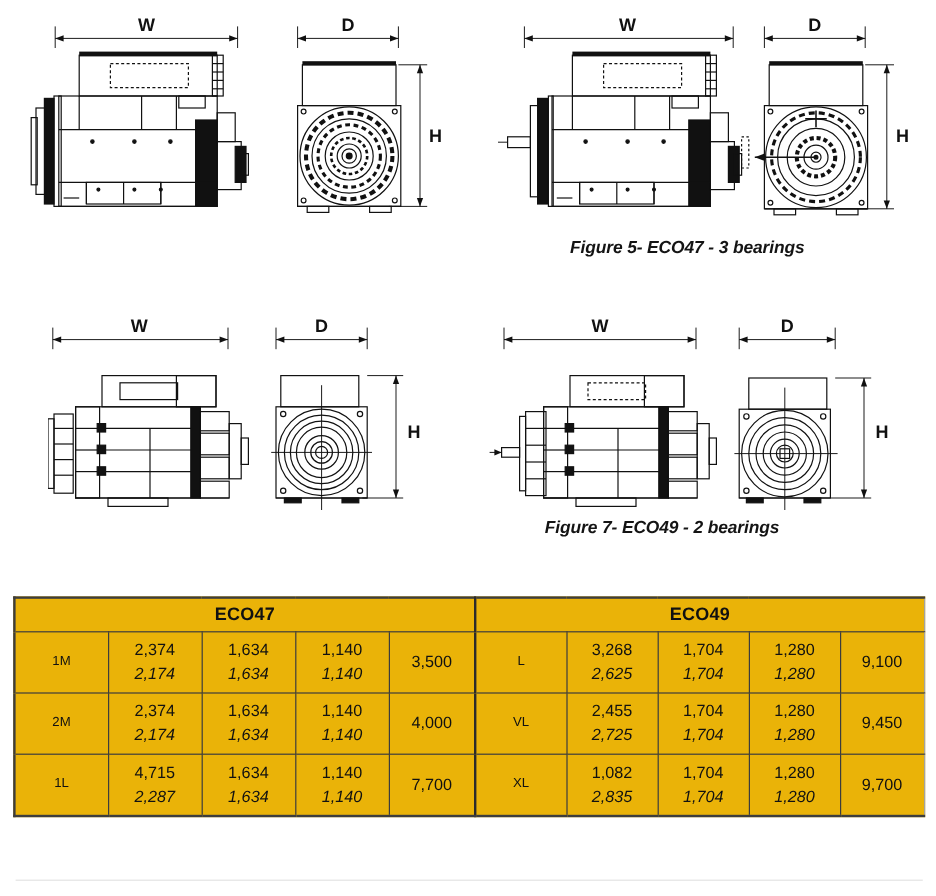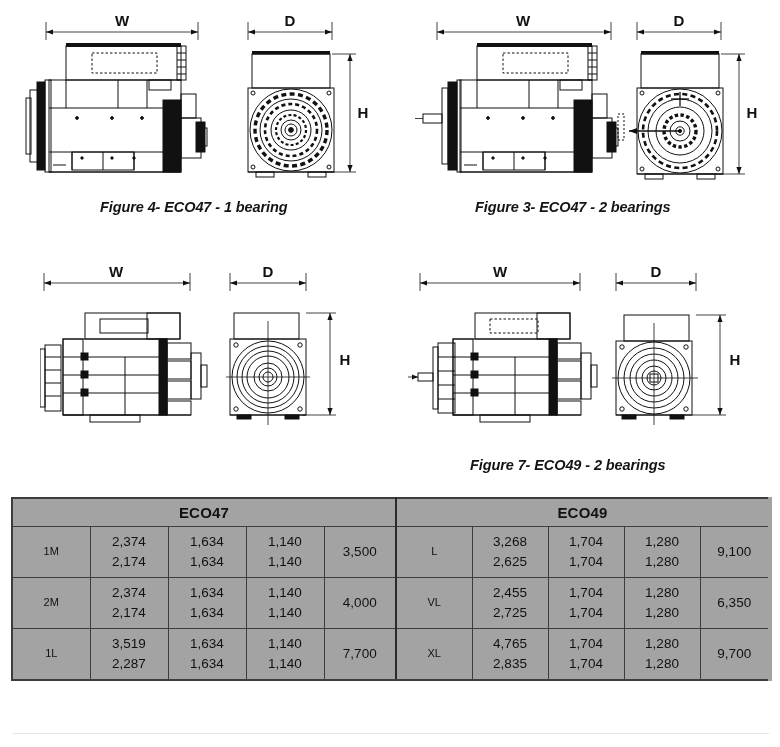--- a/index.html
+++ b/index.html
@@ -26,21 +26,21 @@
     letter-spacing:-0.1px;
     white-space:nowrap;
   }
 
   
   .tbl-wrap{position:absolute;left:11px;top:497px;width:758px;}
   table.spec{
     border-collapse:collapse;
     width:758px;
     table-layout:fixed;
-    background:#a3a3a3;
+    background:#eab308;
   }
   table.spec td{
     border:1px solid #3d3d3d;
     text-align:center;
     vertical-align:middle;
     font-size:13px;
     color:#111;
     padding:0;
   }
   table.spec td.grp{
@@ -55,27 +55,27 @@
     height:48px;
     line-height:1.18;
   }
   table.spec td.cell{
     height:50px;
     line-height:1.45;
     font-size:13.5px;
   }
   table.spec td.lbl{font-size:11px;}
   .v1{display:block;font-style:normal;}
-  .v2{display:block;}
+  .v2{display:block;font-style:italic;}
   
   table.spec td.sep-r{border-right:2px solid #2b2b2b;}
   table.spec tr.outer-top td{border-top:2px solid #3d3d3d;}
   table.spec tr.outer-bot td{border-bottom:2px solid #3d3d3d;}
   table.spec td.outer-l{border-left:2px solid #3d3d3d;}
-  table.spec td.outer-r{border-right:4px solid #a3a3a3;}
+  table.spec td.outer-r{border-right:1px solid #a3a3a3;}
   .tbl-shadow{
     position:absolute;left:13px;top:733px;width:756px;height:1px;
     background:#e3e3e3;
   }
 </style>
 </head>
 <body>
 
 <div class="page">
 
@@ -175,21 +175,20 @@
         <line x1="228" y1="162" x2="314" y2="162"></line>
         <rect x="236" y="162" width="18" height="5"></rect>
         <rect x="288" y="162" width="18" height="5"></rect>
       </g>
 
       <text x="102" y="16" font-family="Liberation Sans, sans-serif" font-size="15" font-weight="700" fill="#111" text-anchor="middle">W</text>
       <text x="270" y="16" font-family="Liberation Sans, sans-serif" font-size="15" font-weight="700" fill="#111" text-anchor="middle">D</text>
       <text x="343" y="108" font-family="Liberation Sans, sans-serif" font-size="15" font-weight="700" fill="#111" text-anchor="middle">H</text>
     </svg>
   </div>
-  <div class="caption" style="left:100px;top:199px;">Figure 4- ECO47 - 1 bearing</div>
 
   <div class="fig" style="left:415px;top:10px;">
     <svg width="350" height="180" viewBox="0 0 350 180">
       <g stroke="#111" fill="none" stroke-width="1">
 
         <g stroke-width="0.8">
           <line x1="22" y1="12" x2="22" y2="30"></line>
           <line x1="196" y1="12" x2="196" y2="30"></line>
           <line x1="22" y1="22" x2="196" y2="22"></line>
           <path d="M22,22 l7,-2.6 v5.2 z" fill="#111" stroke="none"></path>
@@ -283,21 +282,21 @@
         <rect x="230" y="164" width="18" height="5"></rect>
         <rect x="282" y="164" width="18" height="5"></rect>
 
         <rect x="203" y="104" width="6" height="26" stroke-dasharray="2,2"></rect>
       </g>
       <text x="108" y="16" font-family="Liberation Sans, sans-serif" font-size="15" font-weight="700" fill="#111" text-anchor="middle">W</text>
       <text x="264" y="16" font-family="Liberation Sans, sans-serif" font-size="15" font-weight="700" fill="#111" text-anchor="middle">D</text>
       <text x="337" y="108" font-family="Liberation Sans, sans-serif" font-size="15" font-weight="700" fill="#111" text-anchor="middle">H</text>
     </svg>
   </div>
-  <div class="caption" style="left:475px;top:199px;">Figure 3- ECO47 - 2 bearings</div>
+  <div class="caption" style="left:475px;top:199px;">Figure 5- ECO47 - 3 bearings</div>
 
   <div class="fig" style="left:40px;top:265px;">
     <svg width="330" height="165" viewBox="0 0 330 165">
       <g stroke="#111" fill="none" stroke-width="1">
 
         <g stroke-width="0.8">
           <line x1="4" y1="8" x2="4" y2="26"></line>
           <line x1="150" y1="8" x2="150" y2="26"></line>
           <line x1="4" y1="18" x2="150" y2="18"></line>
           <path d="M4,18 l7,-2.6 v5.2 z" fill="#111" stroke="none"></path>
@@ -470,21 +469,21 @@
         <line x1="212" y1="113" x2="298" y2="113" stroke-width="0.8"></line>
         <line x1="216" y1="150" x2="292" y2="150"></line>
         <rect x="222" y="150" width="14" height="4" fill="#111" stroke="#111"></rect>
         <rect x="270" y="150" width="14" height="4" fill="#111" stroke="#111"></rect>
       </g>
       <text x="100" y="12" font-family="Liberation Sans, sans-serif" font-size="15" font-weight="700" fill="#111" text-anchor="middle">W</text>
       <text x="256" y="12" font-family="Liberation Sans, sans-serif" font-size="15" font-weight="700" fill="#111" text-anchor="middle">D</text>
       <text x="335" y="100" font-family="Liberation Sans, sans-serif" font-size="15" font-weight="700" fill="#111" text-anchor="middle">H</text>
     </svg>
   </div>
-  <div class="caption" style="left:470px;top:432px;margin-top:25px;">Figure 7- ECO49 - 2 bearings</div>
+  <div class="caption" style="left:454px;top:432px;">Figure 7- ECO49 - 2 bearings</div>
 
   <div class="tbl-wrap">
     <table class="spec">
       <colgroup>
         <col style="width:78px">
           <col style="width:78px">
           <col style="width:78px">
           <col style="width:78px">
           <col style="width:72px">
         <col style="width:76px">
@@ -560,44 +559,44 @@
         </td>
         <td class="cell">
           <span class="v1">1,704</span>
           <span class="v2">1,704</span>
         </td>
         <td class="cell">
           <span class="v1">1,280</span>
           <span class="v2">1,280</span>
         </td>
         <td class="cell outer-r">
-          <span class="v1">6,350</span>
+          <span class="v1">9,450</span>
         </td>
       </tr>
 
       <tr class="outer-bot">
         <td class="cell lbl outer-l">1L</td>
         <td class="cell">
-          <span class="v1">3,519</span>
+          <span class="v1">4,715</span>
           <span class="v2">2,287</span>
         </td>
         <td class="cell">
           <span class="v1">1,634</span>
           <span class="v2">1,634</span>
         </td>
         <td class="cell">
           <span class="v1">1,140</span>
           <span class="v2">1,140</span>
         </td>
         <td class="cell sep-r">
           <span class="v1">7,700</span>
         </td>
         <td class="cell lbl">XL</td>
         <td class="cell">
-          <span class="v1">4,765</span>
+          <span class="v1">1,082</span>
           <span class="v2">2,835</span>
         </td>
         <td class="cell">
           <span class="v1">1,704</span>
           <span class="v2">1,704</span>
         </td>
         <td class="cell">
           <span class="v1">1,280</span>
           <span class="v2">1,280</span>
         </td>

